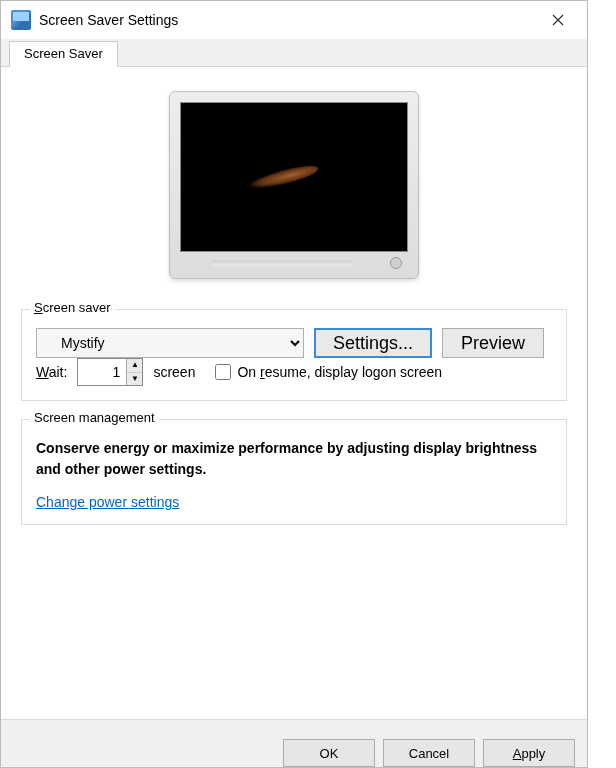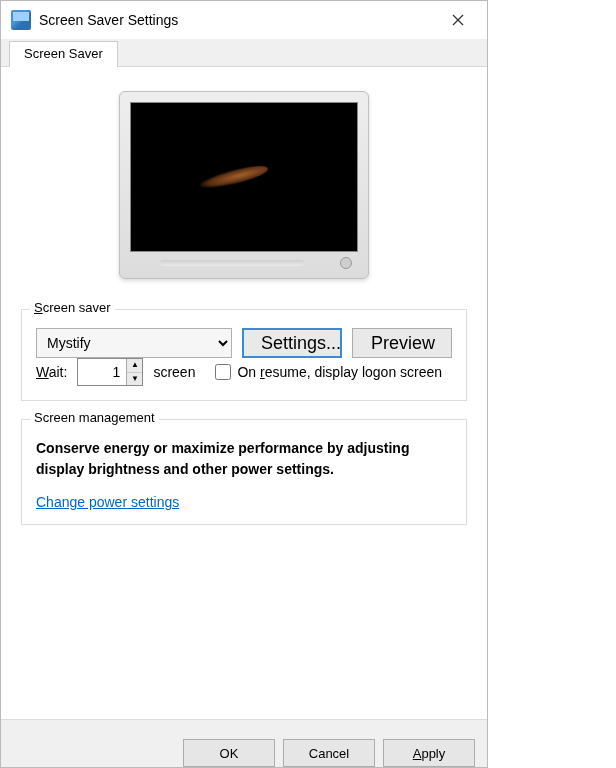--- a/index.html
+++ b/index.html
@@ -7,21 +7,21 @@
     margin: 0;
     font-family: "Segoe UI", Tahoma, sans-serif;
     font-size: 13px;
     background: #fff;
     color: #000;
     width: 616px;
     height: 768px;
     overflow: hidden;
   }
   .window {
-    width: 488px;
+    width: 588px;
     height: 768px;
     border: 1px solid #bbb;
     background: #fff;
     display: flex;
     flex-direction: column;
   }
   .titlebar {
     height: 38px;
     display: flex;
     align-items: center;
@@ -119,21 +119,21 @@
     font-size: 13px;
   }
   .row { display:flex; align-items:center; gap:10px; }
   .row + .row { }
 
   select.saver-select {
     width: 268px; height: 30px;
     font-size: 14px;
     border: 1px solid #b0b0b0;
     background: #f6f6f6;
-    padding: 2px 6px;
+    padding: 2px 20px;
   }
   .btn {
     height: 30px;
     border: 1px solid #adadad;
     background: #e9e9e9;
     font-size: 18px;
     padding: 0 18px;
     cursor: default;
   }
   .btn.focus {

